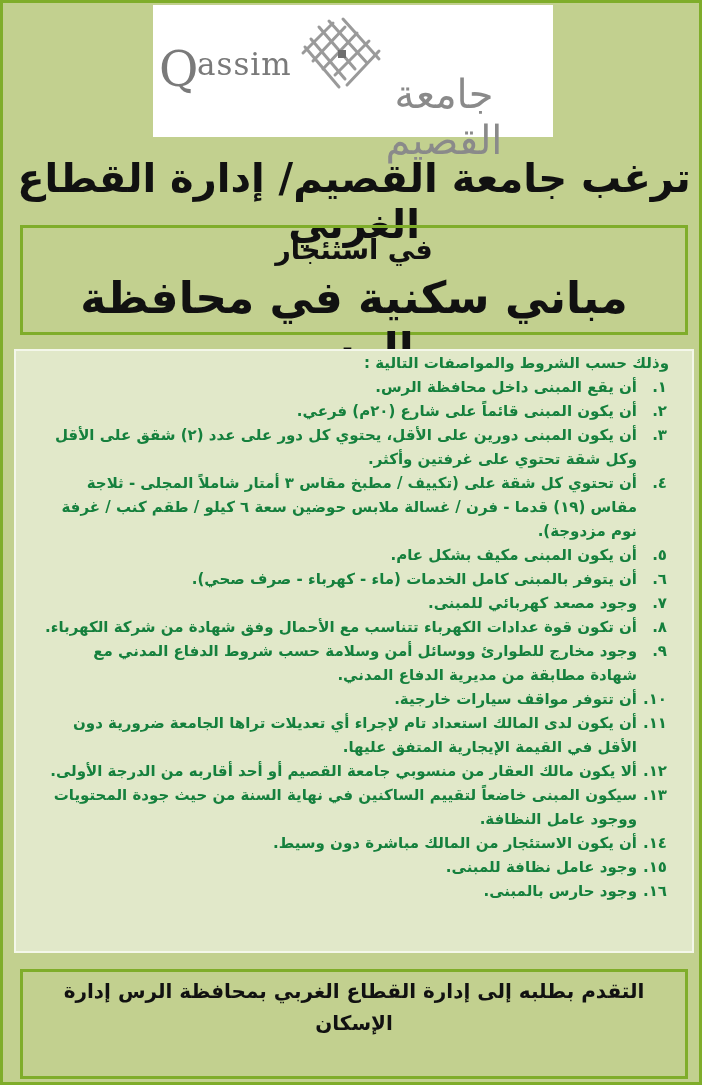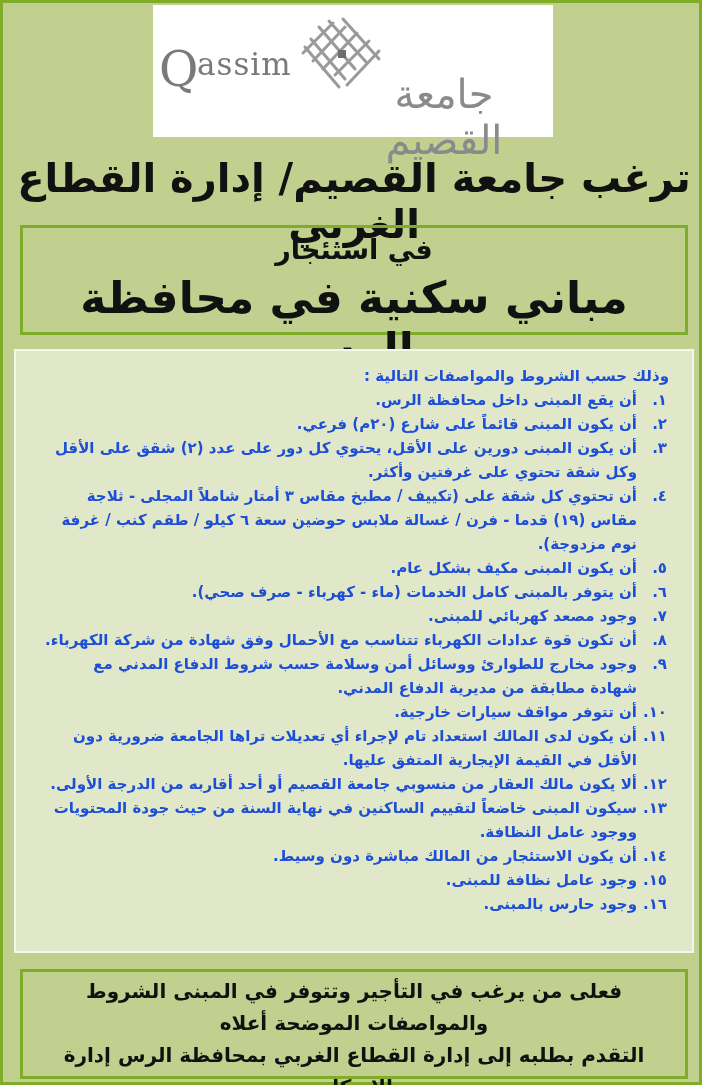--- a/index.html
+++ b/index.html
@@ -45,22 +45,22 @@
     position: absolute; left: 0; top: 6px; width: 100%; text-align: center; direction: rtl;
     font-size: 27px; font-weight: bold; color: #111;
   }
   .title-main {
     position: absolute; left: 0; top: 44px; width: 100%; text-align: center; direction: rtl;
     font-size: 44px; font-weight: bold; color: #111;
   }
   .conditions {
     position: absolute; left: 11px; top: 346px; width: 680px; height: 604px;
     box-sizing: border-box; background: #e1e8c9; border: 2px solid #f4f7ea;
-    direction: rtl; padding: 15px 15px 0 12px;
-    font-size: 15px; font-weight: bold; color: #1d4ed8;
+    direction: rtl; padding: 2px 15px 0 12px;
+    font-size: 15px; font-weight: bold; color: #15803d;
   }
   .intro { line-height: 20px; margin-right: 8px; margin-bottom: 2px; }
   ol.items { list-style: none; margin: 0; padding: 0; }
   ol.items li { display: flex; line-height: 24px; }
   .num { width: 40px; flex: 0 0 40px; text-align: right; padding-right: 10px; box-sizing: border-box; }
   .txt { flex: 1; margin-left: 16px; }
   .contact-box {
     position: absolute; left: 17px; top: 966px; width: 668px; height: 110px;
     box-sizing: border-box; border: 3px solid #7fad2a; direction: rtl; text-align: center;
     font-weight: bold; color: #111;
@@ -167,18 +167,17 @@
           <span class="txt">وجود عامل نظافة للمبنى.</span>
         </li>
       <li>
           <span class="num">١٦.</span>
           <span class="txt">وجود حارس بالمبنى.</span>
         </li>
     </ol>
   </div>
 
   <div class="contact-box">
-    <div class="line">فعلى من يرغب في التأجير وتتوفر في المبنى الشروط والمواصفات الموضحة أعلاه</div>
     <div class="line">التقدم بطلبه إلى إدارة القطاع الغربي بمحافظة الرس إدارة الإسكان</div>
 
   </div>
 
 </div>
 
 </body></html>

